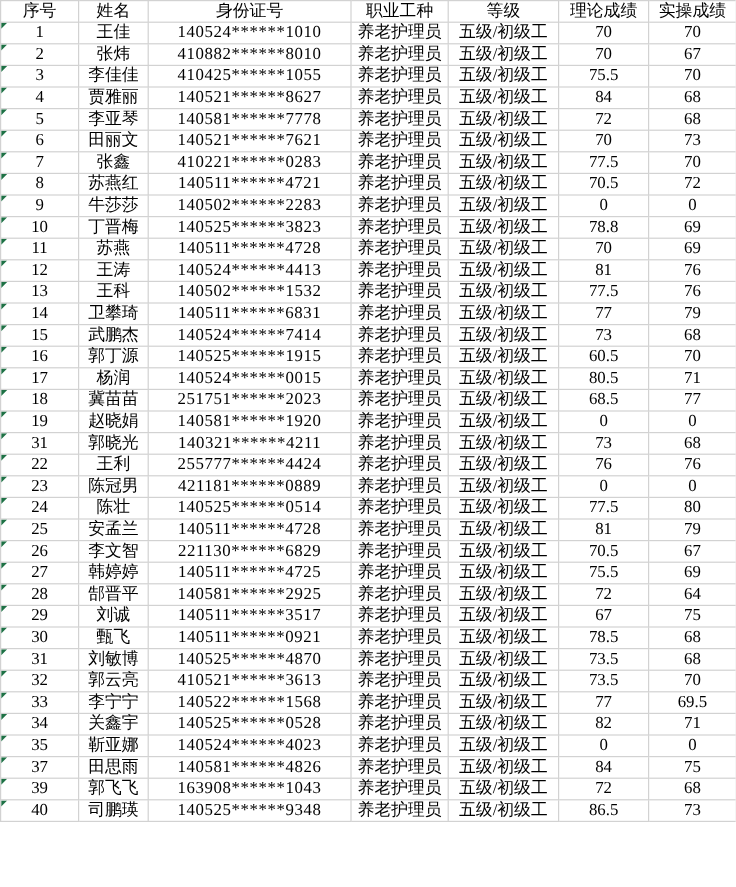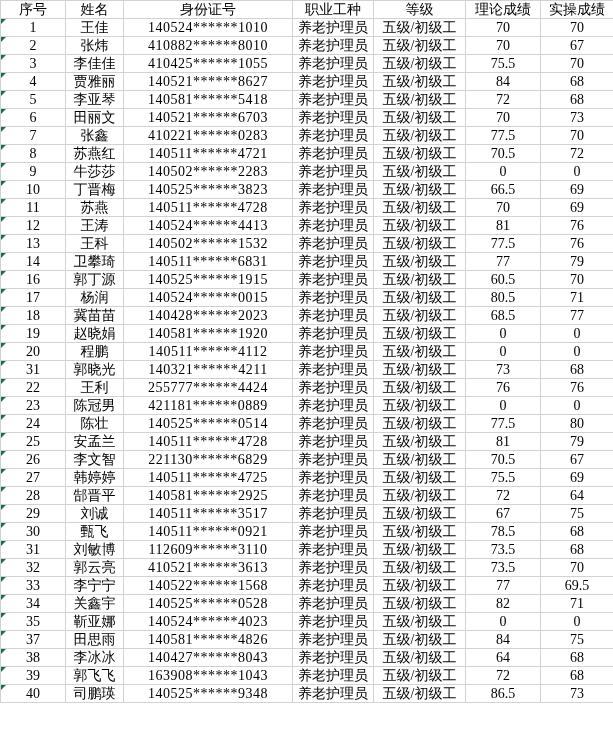--- a/index.html
+++ b/index.html
@@ -93,30 +93,30 @@
         <td>贾雅丽</td>
         <td class="idnum">140521******8627</td>
         <td>养老护理员</td>
         <td>五级/初级工</td>
         <td>84</td>
         <td>68</td>
       </tr>
       <tr>
         <td class="no-cell"><span class="tri"></span><span>5</span></td>
         <td>李亚琴</td>
-        <td class="idnum">140581******5418</td>
+        <td class="idnum">140581******7778</td>
         <td>养老护理员</td>
         <td>五级/初级工</td>
         <td>72</td>
         <td>68</td>
       </tr>
       <tr>
         <td class="no-cell"><span class="tri"></span><span>6</span></td>
         <td>田丽文</td>
-        <td class="idnum">140521******6703</td>
+        <td class="idnum">140521******7621</td>
         <td>养老护理员</td>
         <td>五级/初级工</td>
         <td>70</td>
         <td>73</td>
       </tr>
       <tr>
         <td class="no-cell"><span class="tri"></span><span>7</span></td>
         <td>张鑫</td>
         <td class="idnum">410221******0283</td>
         <td>养老护理员</td>
@@ -141,21 +141,21 @@
         <td>五级/初级工</td>
         <td>0</td>
         <td>0</td>
       </tr>
       <tr>
         <td class="no-cell"><span class="tri"></span><span>10</span></td>
         <td>丁晋梅</td>
         <td class="idnum">140525******3823</td>
         <td>养老护理员</td>
         <td>五级/初级工</td>
-        <td>66.5</td>
+        <td>78.8</td>
         <td>69</td>
       </tr>
       <tr>
         <td class="no-cell"><span class="tri"></span><span>11</span></td>
         <td>苏燕</td>
         <td class="idnum">140511******4728</td>
         <td>养老护理员</td>
         <td>五级/初级工</td>
         <td>70</td>
         <td>69</td>
@@ -181,65 +181,65 @@
       <tr>
         <td class="no-cell"><span class="tri"></span><span>14</span></td>
         <td>卫攀琦</td>
         <td class="idnum">140511******6831</td>
         <td>养老护理员</td>
         <td>五级/初级工</td>
         <td>77</td>
         <td>79</td>
       </tr>
       <tr>
+        <td class="no-cell"><span class="tri"></span><span>15</span></td>
+        <td>武鹏杰</td>
+        <td class="idnum">140524******7414</td>
+        <td>养老护理员</td>
+        <td>五级/初级工</td>
+        <td>73</td>
+        <td>68</td>
+      </tr>
+      <tr>
         <td class="no-cell"><span class="tri"></span><span>16</span></td>
         <td>郭丁源</td>
         <td class="idnum">140525******1915</td>
         <td>养老护理员</td>
         <td>五级/初级工</td>
         <td>60.5</td>
         <td>70</td>
       </tr>
       <tr>
         <td class="no-cell"><span class="tri"></span><span>17</span></td>
         <td>杨润</td>
         <td class="idnum">140524******0015</td>
         <td>养老护理员</td>
         <td>五级/初级工</td>
         <td>80.5</td>
         <td>71</td>
       </tr>
       <tr>
         <td class="no-cell"><span class="tri"></span><span>18</span></td>
         <td>冀苗苗</td>
-        <td class="idnum">140428******2023</td>
+        <td class="idnum">251751******2023</td>
         <td>养老护理员</td>
         <td>五级/初级工</td>
         <td>68.5</td>
         <td>77</td>
       </tr>
       <tr>
         <td class="no-cell"><span class="tri"></span><span>19</span></td>
         <td>赵晓娟</td>
         <td class="idnum">140581******1920</td>
         <td>养老护理员</td>
         <td>五级/初级工</td>
         <td>0</td>
         <td>0</td>
       </tr>
       <tr>
-        <td class="no-cell"><span class="tri"></span><span>20</span></td>
-        <td>程鹏</td>
-        <td class="idnum">140511******4112</td>
-        <td>养老护理员</td>
-        <td>五级/初级工</td>
-        <td>0</td>
-        <td>0</td>
-      </tr>
-      <tr>
         <td class="no-cell"><span class="tri"></span><span>31</span></td>
         <td>郭晓光</td>
         <td class="idnum">140321******4211</td>
         <td>养老护理员</td>
         <td>五级/初级工</td>
         <td>73</td>
         <td>68</td>
       </tr>
       <tr>
         <td class="no-cell"><span class="tri"></span><span>22</span></td>
@@ -318,21 +318,21 @@
         <td>甄飞</td>
         <td class="idnum">140511******0921</td>
         <td>养老护理员</td>
         <td>五级/初级工</td>
         <td>78.5</td>
         <td>68</td>
       </tr>
       <tr>
         <td class="no-cell"><span class="tri"></span><span>31</span></td>
         <td>刘敏博</td>
-        <td class="idnum">112609******3110</td>
+        <td class="idnum">140525******4870</td>
         <td>养老护理员</td>
         <td>五级/初级工</td>
         <td>73.5</td>
         <td>68</td>
       </tr>
       <tr>
         <td class="no-cell"><span class="tri"></span><span>32</span></td>
         <td>郭云亮</td>
         <td class="idnum">410521******3613</td>
         <td>养老护理员</td>
@@ -368,29 +368,20 @@
         <td>0</td>
       </tr>
       <tr>
         <td class="no-cell"><span class="tri"></span><span>37</span></td>
         <td>田思雨</td>
         <td class="idnum">140581******4826</td>
         <td>养老护理员</td>
         <td>五级/初级工</td>
         <td>84</td>
         <td>75</td>
-      </tr>
-      <tr>
-        <td class="no-cell"><span class="tri"></span><span>38</span></td>
-        <td>李冰冰</td>
-        <td class="idnum">140427******8043</td>
-        <td>养老护理员</td>
-        <td>五级/初级工</td>
-        <td>64</td>
-        <td>68</td>
       </tr>
       <tr>
         <td class="no-cell"><span class="tri"></span><span>39</span></td>
         <td>郭飞飞</td>
         <td class="idnum">163908******1043</td>
         <td>养老护理员</td>
         <td>五级/初级工</td>
         <td>72</td>
         <td>68</td>
       </tr>

